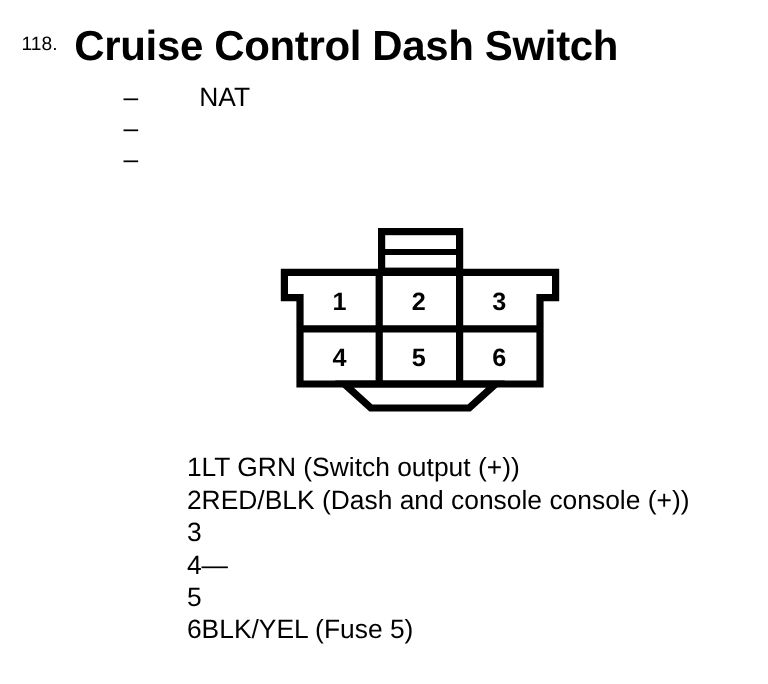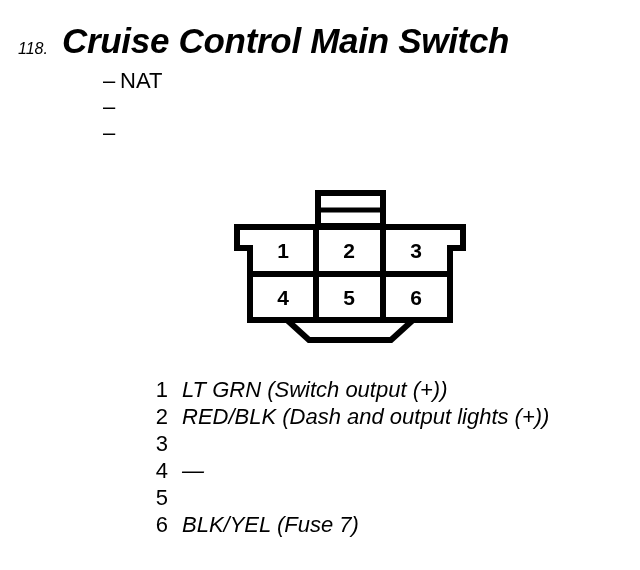--- a/index.html
+++ b/index.html
@@ -18,23 +18,22 @@
   }
 
   
   #title-row {
     position: absolute;
     left: 18px;
     top: 18px;
     width: 604px;
     height: 40px;
     display: flex;
-    align-items: flex-end;
+    align-items: center;
     white-space: nowrap;
-    font-style: italic;
   }
   #title-text {
     font-size: 35px;
     font-weight: bold;
     letter-spacing: -0.3px;
     line-height: 1;
     margin-left: 14px;
   }
 
   
@@ -50,20 +49,21 @@
     font-size: 22px;
     line-height: 26px;
     white-space: nowrap;
   }
   .note-dash {
     width: 17px;
     flex: none;
   }
   .note-text {
     flex: none;
+    margin-left: 46px;
   }
 
   
   #connector {
     position: absolute;
     left: 225px;
     top: 190px;
     width: 250px;
     height: 155px;
   }
@@ -91,30 +91,28 @@
     line-height: 27px;
     white-space: nowrap;
   }
   .pin-num {
     width: 16px;
     flex: none;
     text-align: right;
   }
   .pin-label {
     flex: none;
-    margin-left: 14px;
-    font-style: italic;
   }
 </style>
 </head>
 <body>
 
 <div id="title-row">
   <span>118.</span>
-  <span id="title-text">Cruise Control Main Switch</span>
+  <span id="title-text">Cruise Control Dash Switch</span>
 </div>
 
 <div id="notes">
   <div class="note-line">
     <span class="note-dash">–</span>
     <span class="note-text">NAT</span>
   </div>
   <div class="note-line">
     <span class="note-dash">–</span>
   </div>
@@ -158,29 +156,29 @@
   </svg>
 </div>
 
 <div id="pin-legend">
   <div class="pin-row">
     <span class="pin-num">1</span>
     <span class="pin-label">LT GRN (Switch output (+))</span>
   </div>
   <div class="pin-row">
     <span class="pin-num">2</span>
-    <span class="pin-label">RED/BLK (Dash and output lights (+))</span>
+    <span class="pin-label">RED/BLK (Dash and console console (+))</span>
   </div>
   <div class="pin-row">
     <span class="pin-num">3</span>
   </div>
   <div class="pin-row">
     <span class="pin-num">4</span>
     <span class="pin-label">—</span>
   </div>
   <div class="pin-row">
     <span class="pin-num">5</span>
   </div>
   <div class="pin-row">
     <span class="pin-num">6</span>
-    <span class="pin-label">BLK/YEL (Fuse 7)</span>
+    <span class="pin-label">BLK/YEL (Fuse 5)</span>
   </div>
 </div>
 
 </body></html>

